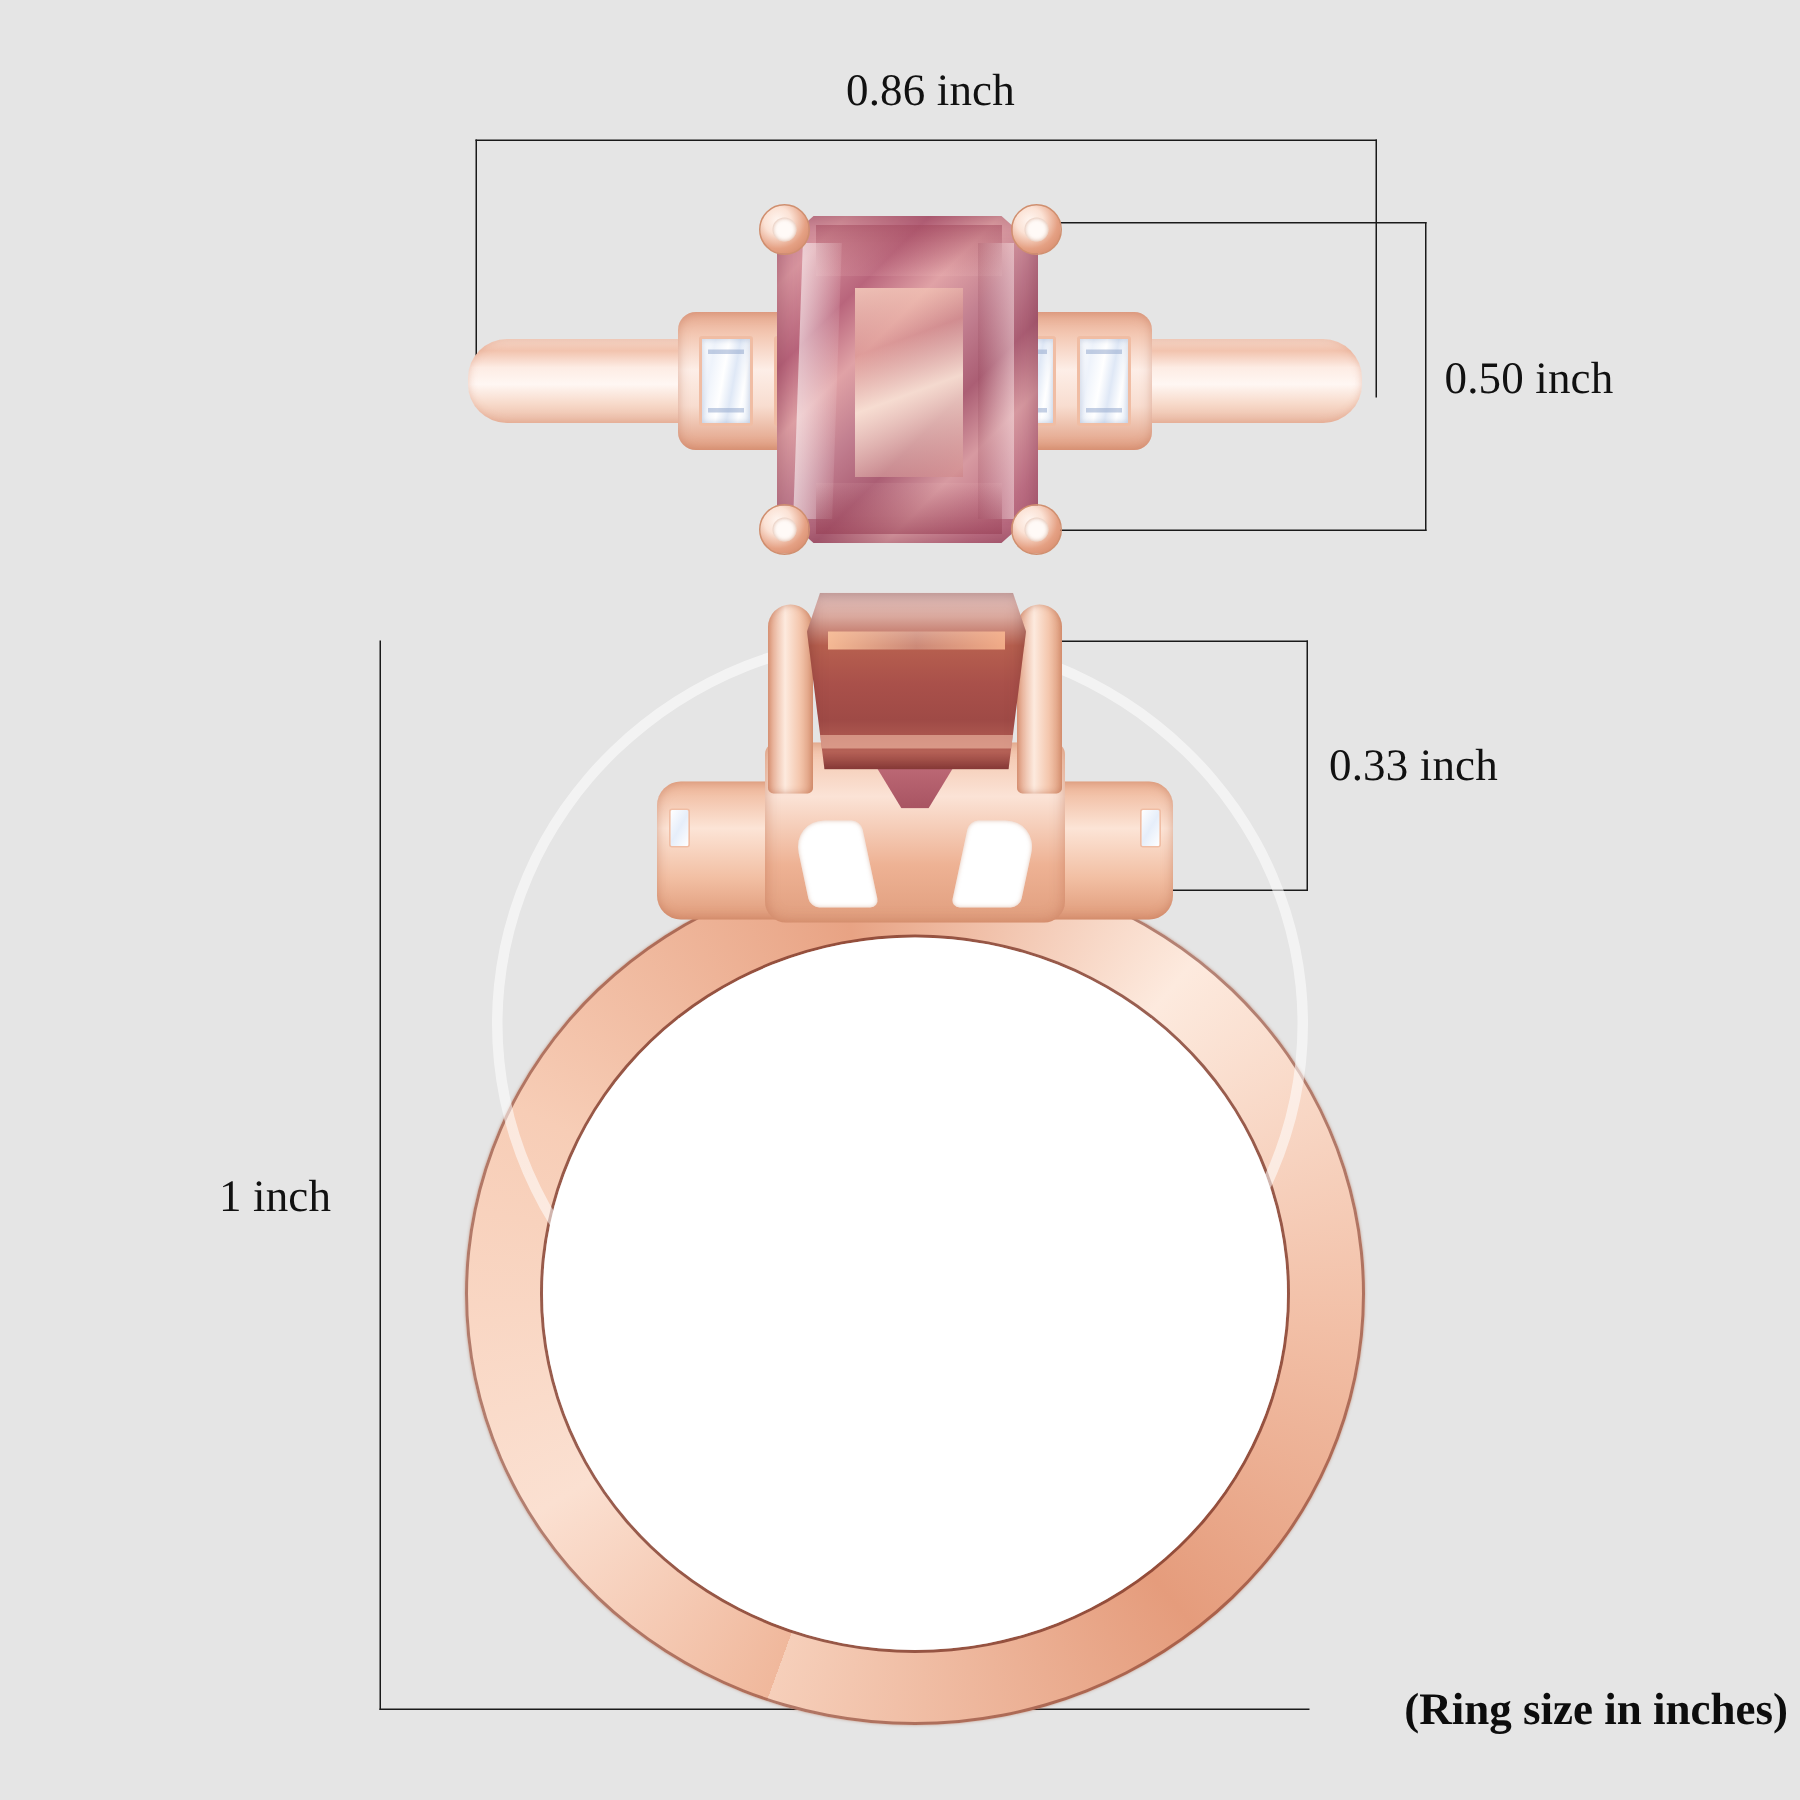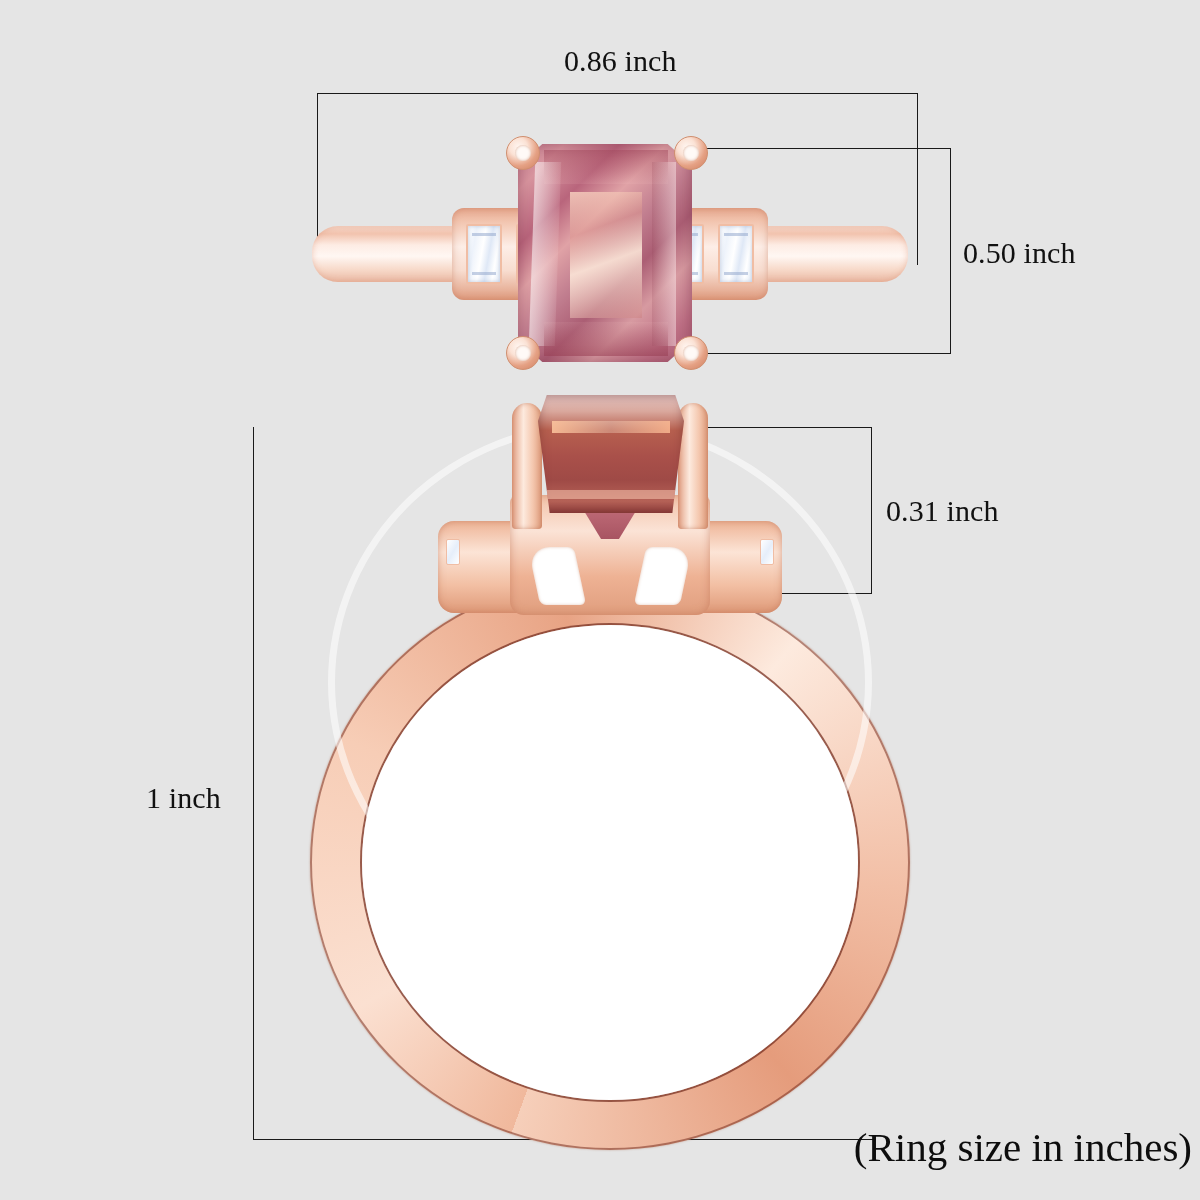--- a/index.html
+++ b/index.html
@@ -37,22 +37,22 @@
     line-height: 1;
     white-space: nowrap;
     color: #111111;
     letter-spacing: 0.1px;
   }
 
   .footer-note {
     position: absolute;
     right: 8px;
     text-align: left;
-    font-weight: normal;
-    font-size: 41px;
+    font-weight: bold;
+    font-size: 30px;
     line-height: 1.28;
     color: #0d0d0d;
     white-space: nowrap;
   }
 
   
   #topview {
     position: absolute;
     left: 300px;
     top: 130px;
@@ -403,21 +403,21 @@
 
 <div id="stage">
 
   <div class="mbox no-bottom" style="left:317px; top:93px; width:601px; height:172px;"></div>
   <div class="mlabel" style="left:564px; top:46px;">0.86 inch</div>
 
   <div class="mbox no-left" style="left:686px; top:148px; width:265px; height:206px;"></div>
   <div class="mlabel" style="left:963px; top:238px;">0.50 inch</div>
 
   <div class="mbox no-left" style="left:700px; top:427px; width:172px; height:167px;"></div>
-  <div class="mlabel" style="left:886px; top:496px;">0.31 inch</div>
+  <div class="mlabel" style="left:886px; top:496px;">0.33 inch</div>
 
   <div class="mbox" style="left:253px; top:427px; width:620px; height:713px; border-right:none; border-top:none;"></div>
   <div class="mlabel" style="left:146px; top:783px;text-align:center;">1 inch</div>
 
   <div id="topview">
 
     <div class="shank-arm left"></div>
     <div class="shank-arm right"></div>
 
     <div class="shoulder left">

